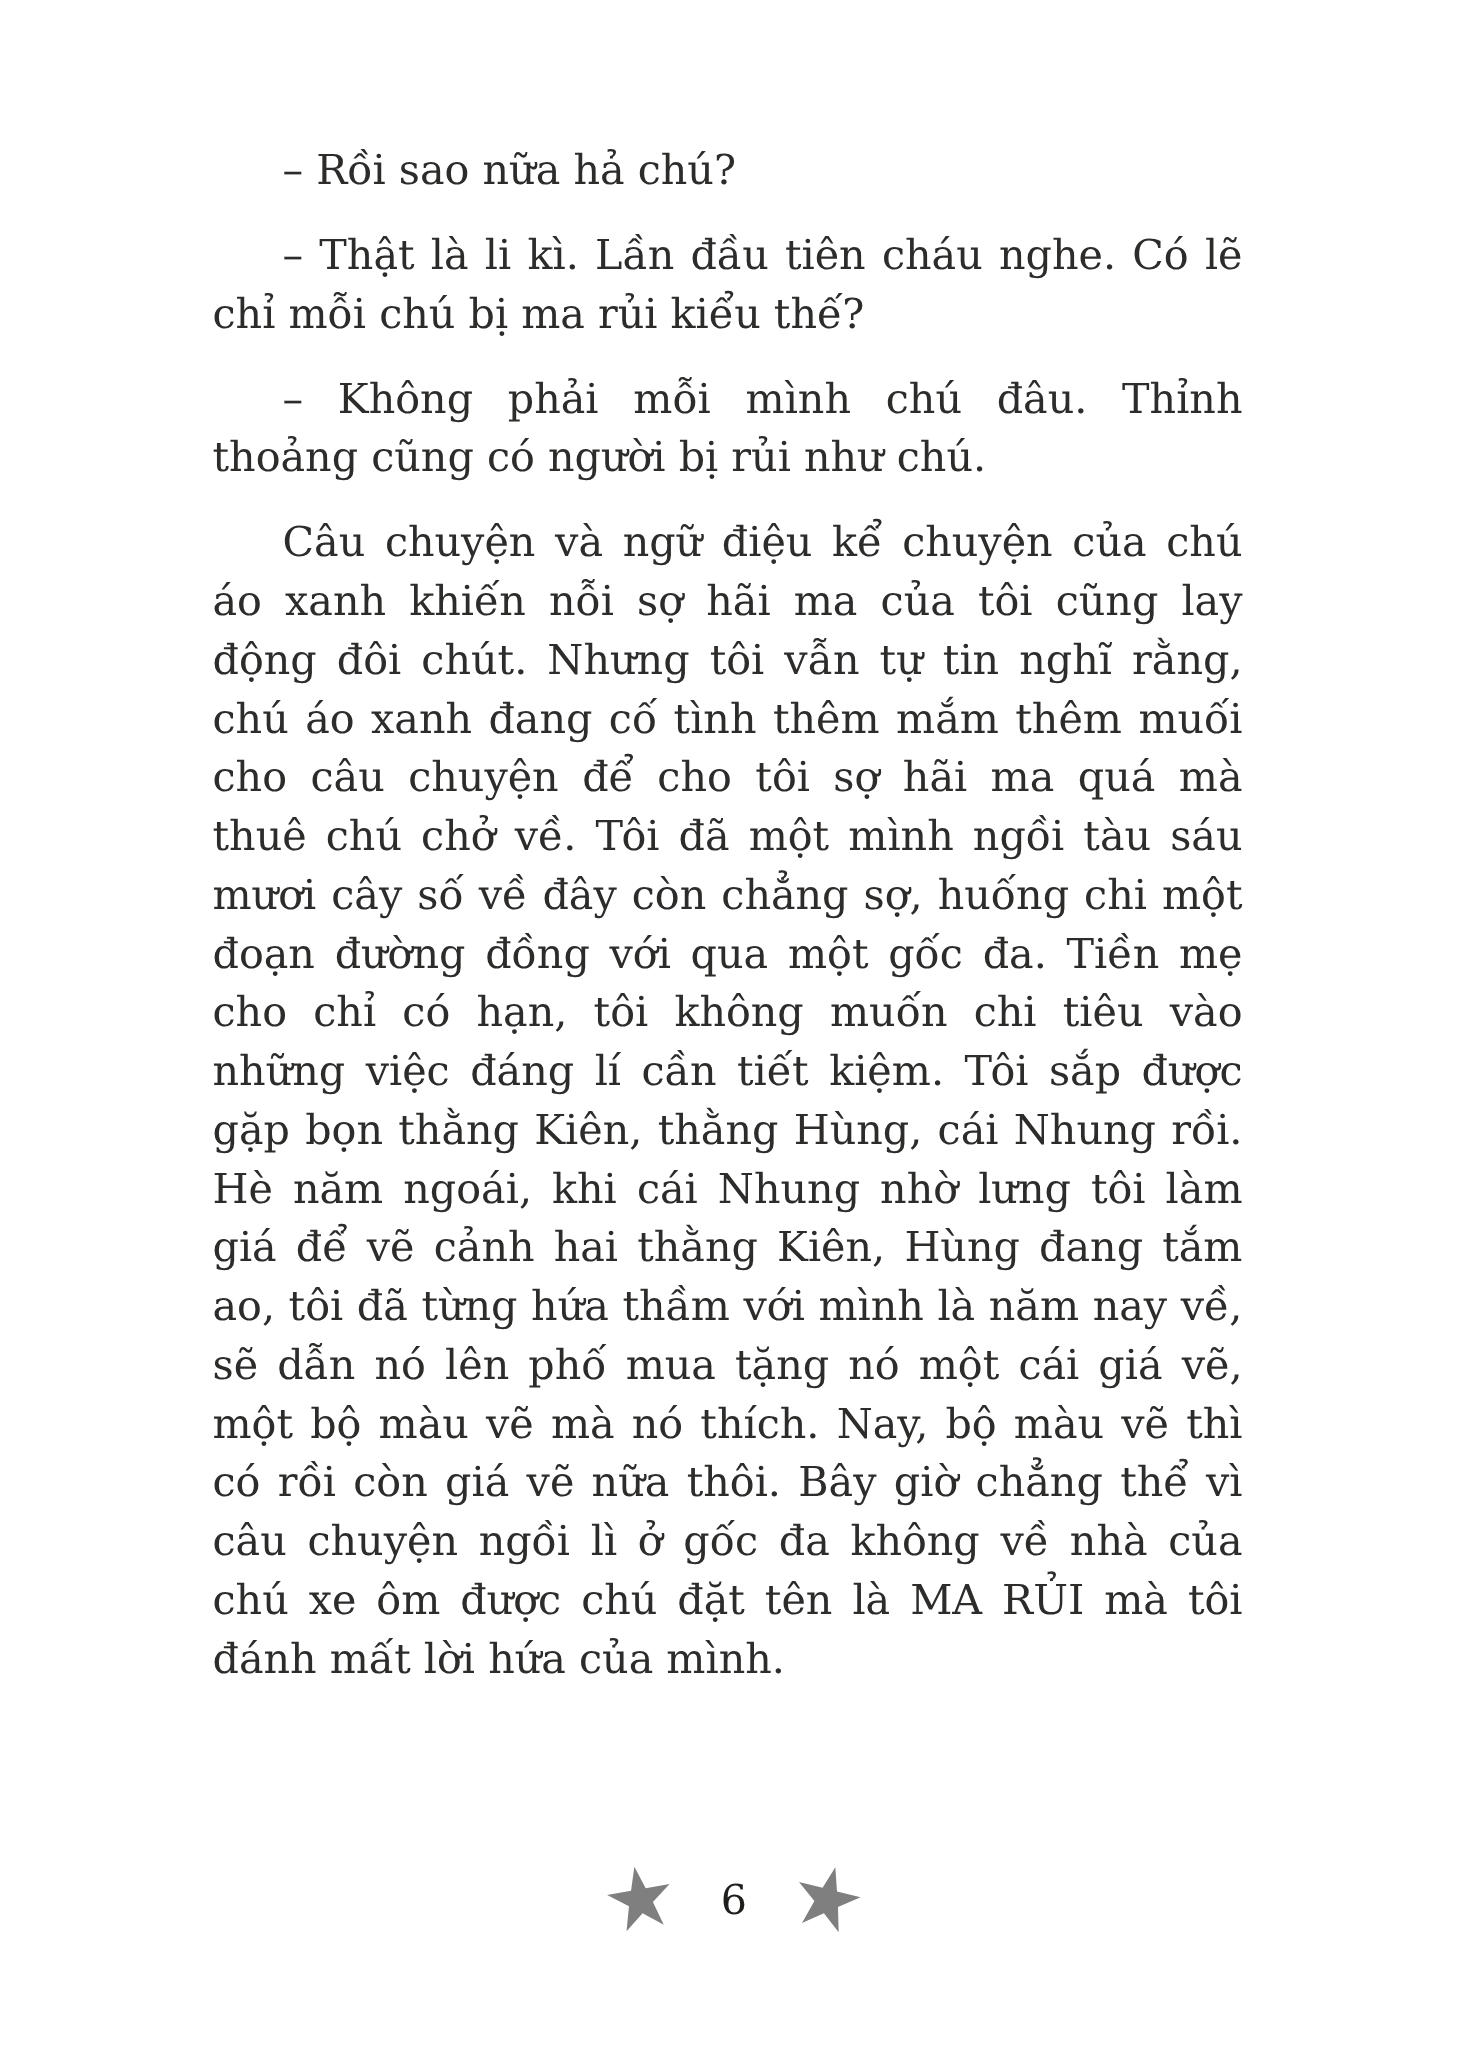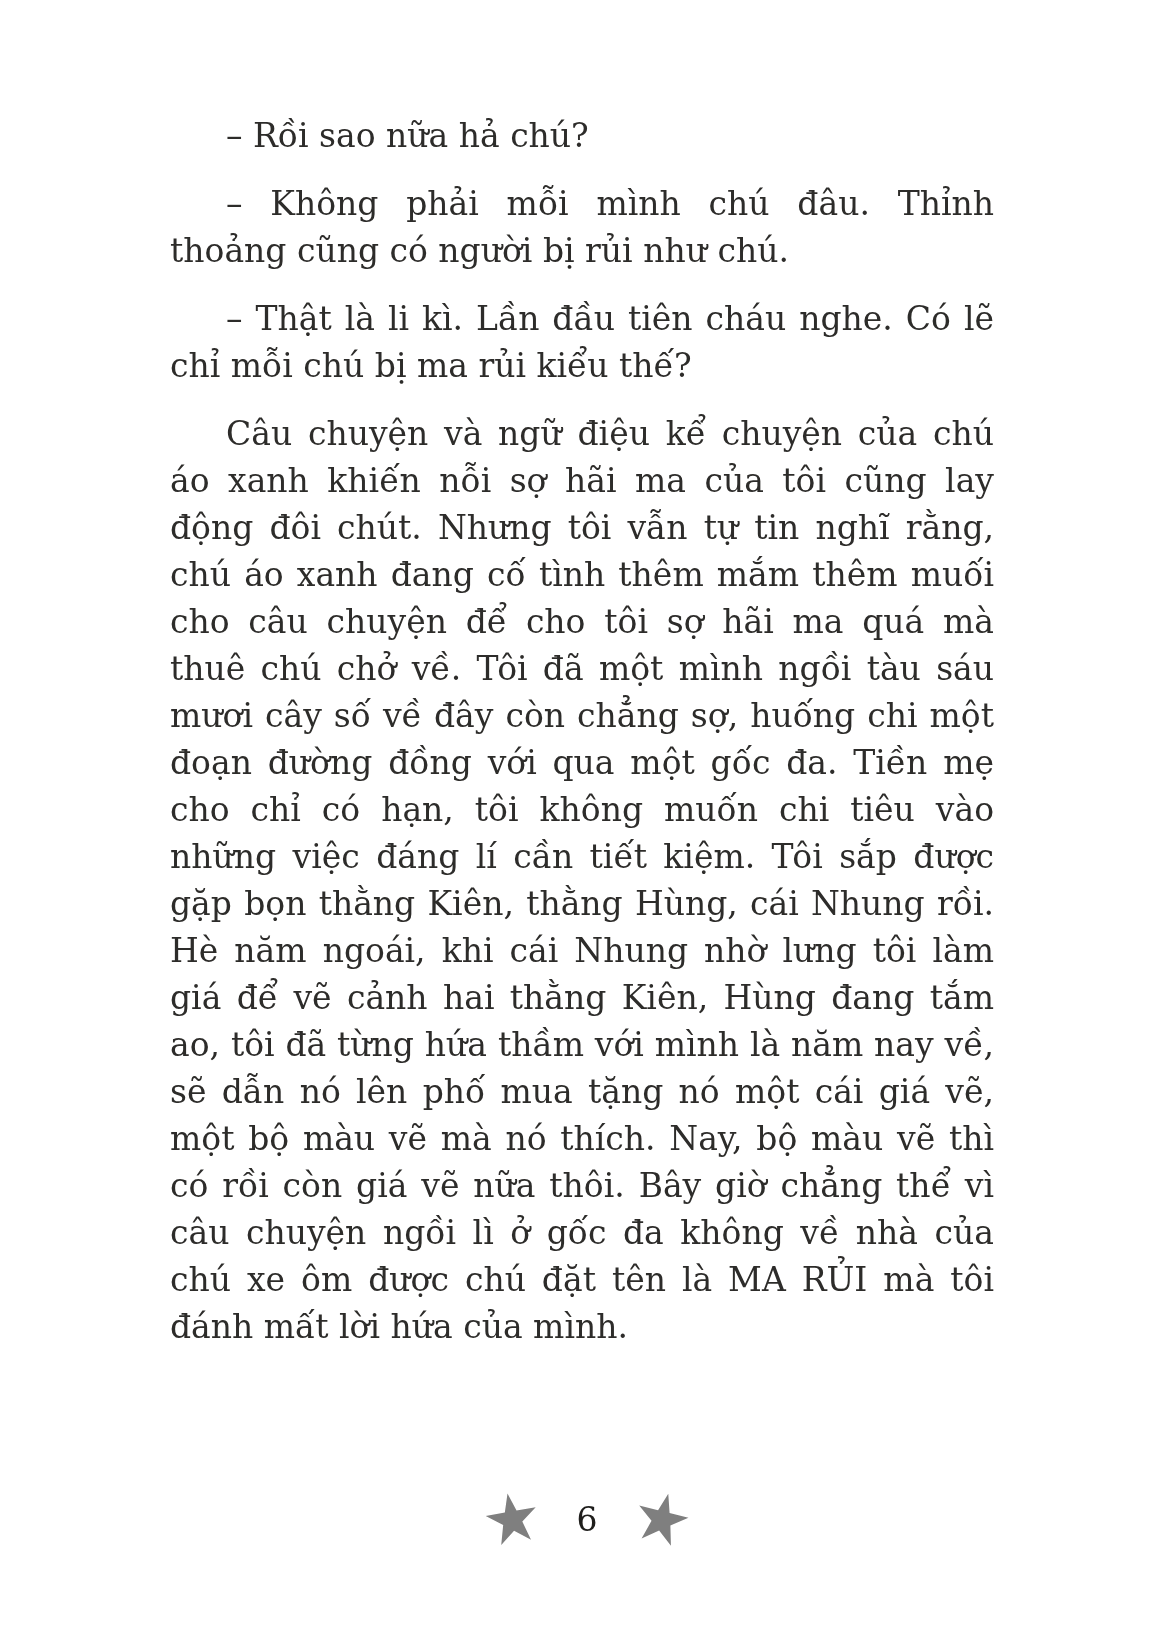--- a/index.html
+++ b/index.html
@@ -59,22 +59,22 @@
     text-align:center;
   }
 </style>
 </head>
 <body>
 
 <div class="page">
 
   <main class="text-block">
       <p>– Rồi sao nữa hả chú?</p>
+      <p>– Thật là li kì. Lần đầu tiên cháu nghe. Có lẽ chỉ mỗi chú bị ma rủi kiểu thế?</p>
       <p>– Không phải mỗi mình chú đâu. Thỉnh thoảng cũng có người bị rủi như chú.</p>
-      <p>– Thật là li kì. Lần đầu tiên cháu nghe. Có lẽ chỉ mỗi chú bị ma rủi kiểu thế?</p>
       <p>Câu chuyện và ngữ điệu kể chuyện của chú áo xanh khiến nỗi sợ hãi ma của tôi cũng lay động đôi chút. Nhưng tôi vẫn tự tin nghĩ rằng, chú áo xanh đang cố tình thêm mắm thêm muối cho câu chuyện để cho tôi sợ hãi ma quá mà thuê chú chở về. Tôi đã một mình ngồi tàu sáu mươi cây số về đây còn chẳng sợ, huống chi một đoạn đường đồng với qua một gốc đa. Tiền mẹ cho chỉ có hạn, tôi không muốn chi tiêu vào những việc đáng lí cần tiết kiệm. Tôi sắp được gặp bọn thằng Kiên, thằng Hùng, cái Nhung rồi. Hè năm ngoái, khi cái Nhung nhờ lưng tôi làm giá để vẽ cảnh hai thằng Kiên, Hùng đang tắm ao, tôi đã từng hứa thầm với mình là năm nay về, sẽ dẫn nó lên phố mua tặng nó một cái giá vẽ, một bộ màu vẽ mà nó thích. Nay, bộ màu vẽ thì có rồi còn giá vẽ nữa thôi. Bây giờ chẳng thể vì câu chuyện ngồi lì ở gốc đa không về nhà của chú xe ôm được chú đặt tên là MA RỦI mà tôi đánh mất lời hứa của mình.</p>
     </main>
 
   <footer class="page-footer">
     <span class="star left">
       <svg viewBox="0 0 100 100" aria-hidden="true">
         <polygon points="50,2 61,36 97,36 68,58 78,94 50,72 22,94 32,58 3,36 39,36"></polygon>
       </svg>
     </span>
     <span class="page-num">6</span>

